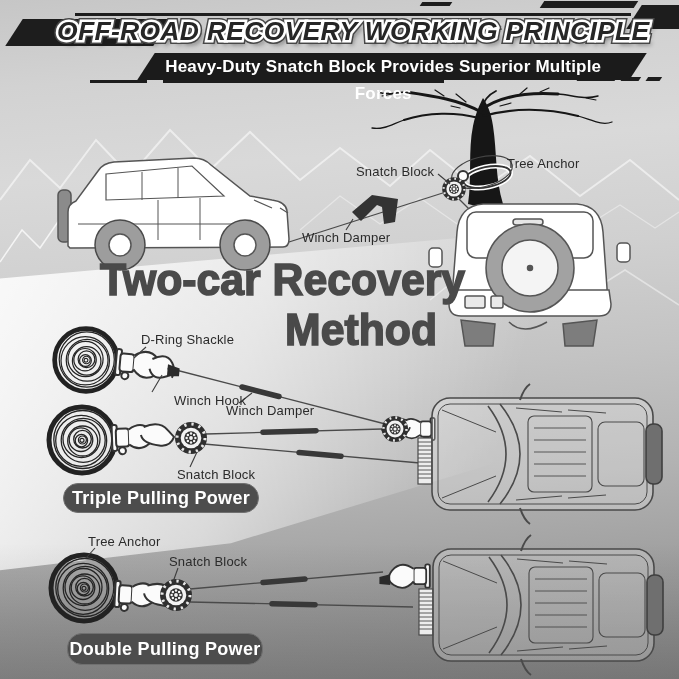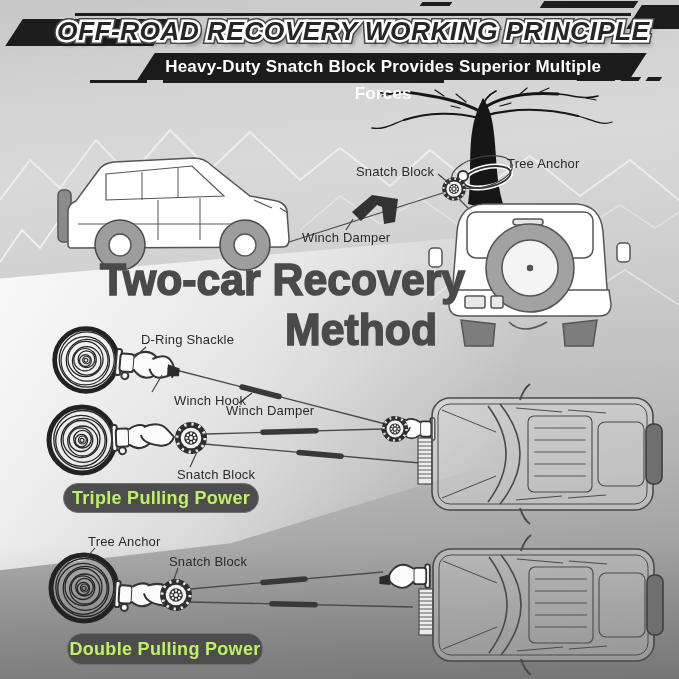--- a/index.html
+++ b/index.html
@@ -27,21 +27,21 @@
   .t-top{color:#262626;}
   .banner{position:absolute;left:146px;top:53px;width:492px;height:27px;background:#1b1b1b;z-index:6;}
   .banner>span{display:block;transform:skewX(33deg);text-align:center;line-height:27px;
     font-weight:bold;font-size:17px;color:#ffffff;letter-spacing:.2px;}
   
   .lbl{position:absolute;z-index:7;font-size:13px;color:#2b2b2b;letter-spacing:.2px;white-space:nowrap;}
   .h1,.h2{position:absolute;z-index:7;color:#4a4a4a;font-weight:bold;white-space:nowrap;
     -webkit-text-stroke:1.6px #4a4a4a;transform:scaleX(.95);transform-origin:left top;}
   .h1{left:100px;top:254px;font-size:45px;}
   .h2{left:250px;top:304px;width:187px;text-align:right;font-size:45px;transform-origin:right top;}
-  .badge{position:absolute;z-index:7;background:#4d4d4d;color:#bef264;border:1px solid #707070;
+  .badge{position:absolute;z-index:7;background:#4d4d4d;color:#ffffff;border:1px solid #707070;
     border-radius:15px;display:flex;align-items:center;justify-content:center;
     font-weight:bold;font-size:18px;letter-spacing:.3px;}
   .badge1{left:63px;top:483px;width:194px;height:28px;}
   .badge2{left:67px;top:633px;width:194px;height:30px;}
 </style>
 </head>
 <body>
 
 <div class="canvas">
   <div class="band"></div>

